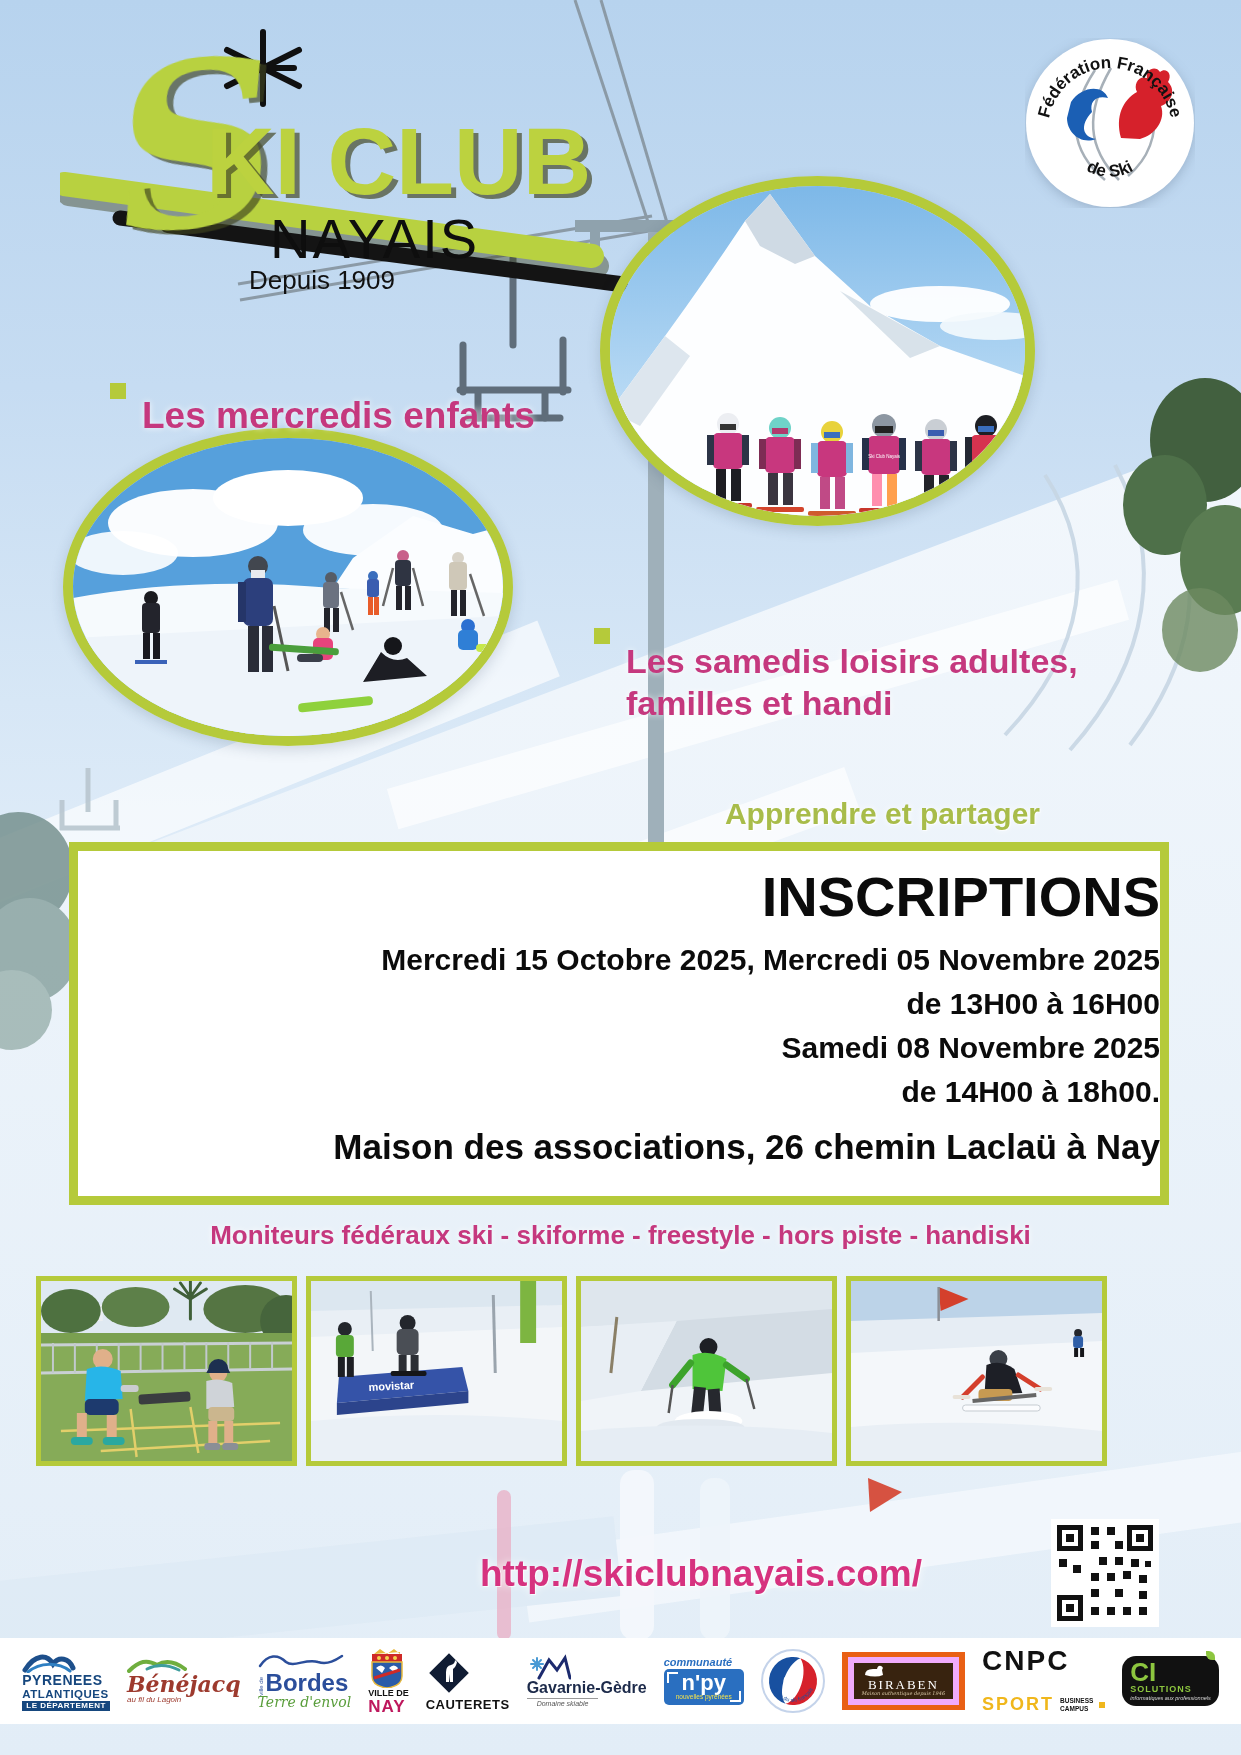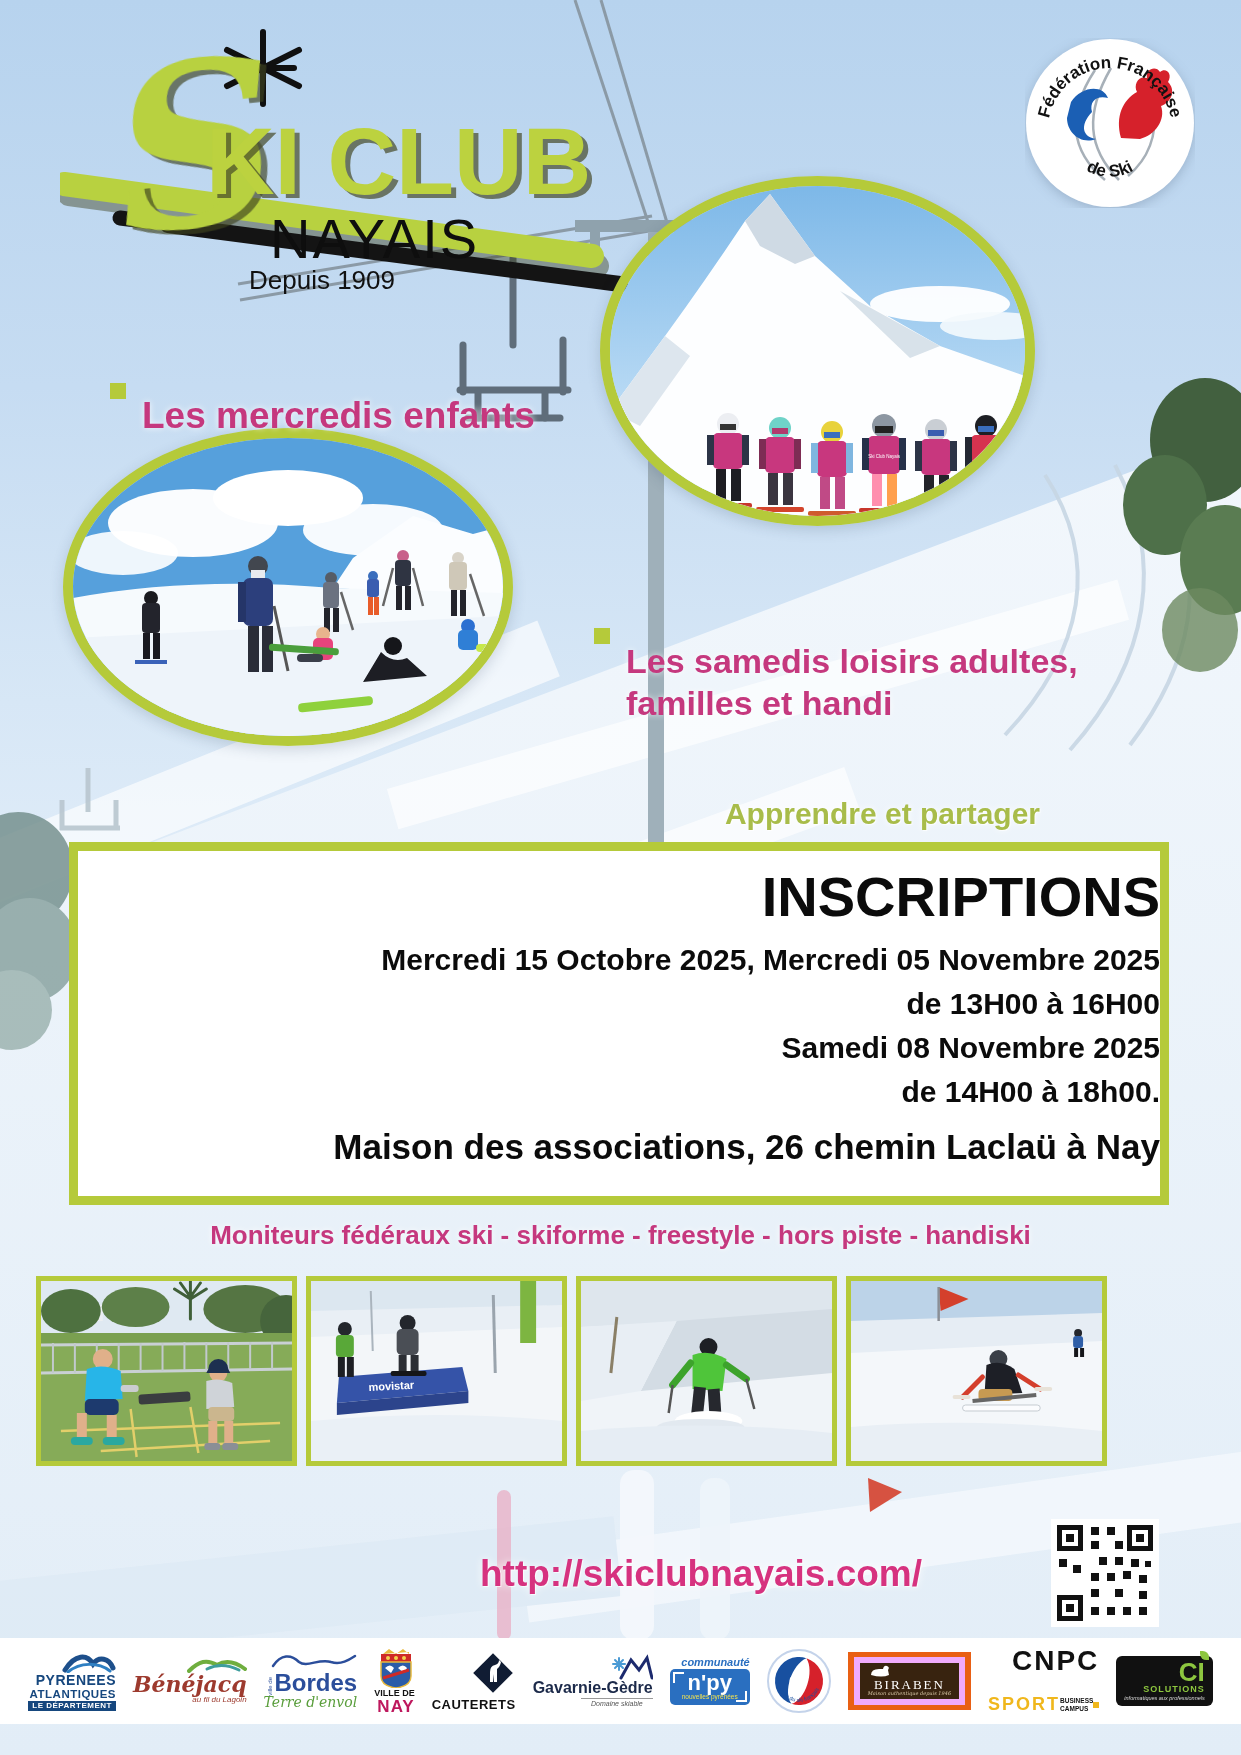--- a/index.html
+++ b/index.html
@@ -50,21 +50,21 @@
 
   .url{position:absolute;left:480px;top:1553px;width:600px;
     font-size:37px;font-weight:bold;color:#d6327f;
     text-shadow:0 0 8px rgba(255,255,255,.95),1px 1px 0 rgba(255,255,255,.7);}
 
   .qr{position:absolute;left:1051px;top:1519px;}
 
   
   .footer{position:absolute;left:0;top:1638px;width:1241px;height:86px;background:#fff;
     display:flex;align-items:center;justify-content:center;gap:17px;}
-  .sp{display:flex;flex-direction:column;align-items:flex-end;justify-content:center;line-height:1.05;}
+  .sp{display:flex;flex-direction:column;align-items:flex-start;justify-content:center;line-height:1.05;}
   .pa1{font-size:14px;font-weight:bold;color:#16477e;letter-spacing:.5px;}
   .pa2{font-size:11.5px;font-weight:bold;color:#16477e;letter-spacing:.5px;}
   .pa3{font-size:8px;font-weight:bold;color:#fff;background:#16477e;padding:1px 4px;margin-top:1px;letter-spacing:.5px;}
   .script{font-family:"DejaVu Serif",serif;font-style:italic;}
   .bj-text{font-size:22px;color:#9d3a2e;font-weight:bold;}
   .bj-tag{font-size:8px;color:#9d3a2e;font-style:italic;}
   .bordes-row{display:flex;align-items:flex-end;gap:2px;}
   .bordes-pre{font-size:6px;color:#2b4e9b;writing-mode:vertical-rl;transform:rotate(180deg);line-height:1;}
   .bordes-text{font-size:24px;color:#2b4e9b;font-weight:600;}
   .bordes-tag{font-size:14px;color:#5a9e3c;align-self:flex-end;}
@@ -78,24 +78,24 @@
   .npy-text{font-size:22px;font-weight:800;color:#fff;line-height:1;}
   .npy-tag{font-size:6.5px;color:#f3e24e;}
   .npy-c1,.npy-c2{position:absolute;width:9px;height:9px;border:2.5px solid #fff;}
   .npy-c1{left:3px;top:3px;border-right:none;border-bottom:none;}
   .npy-c2{right:3px;bottom:3px;border-left:none;border-top:none;}
   .bir{background:#e96014;padding:5px 6px;}
   .bir-in{background:#38230f;border:6px solid #f0abfc;padding:2px 8px 3px;text-align:center;}
   .bir-text{font-family:"Liberation Serif",serif;font-size:13px;color:#fff;letter-spacing:2px;}
   .bir-tag{font-size:5px;color:#d9c9a8;font-style:italic;}
   .cnpc-text{font-size:28px;font-weight:800;color:#111;letter-spacing:2px;line-height:.9;}
-  .cnpc-row{display:flex;align-items:center;gap:0;margin-top:22px;}
+  .cnpc-row{display:flex;align-items:center;gap:6px;margin-top:22px;}
   .cnpc-sport{font-size:18px;font-weight:800;color:#f0b71c;letter-spacing:2px;}
   .cnpc-right{font-size:6.5px;font-weight:bold;color:#111;line-height:1.2;text-align:left;}
-  .ci{position:relative;background:#111;border-radius:6px;padding:4px 8px 5px;text-align:center;}
+  .ci{position:relative;background:#111;border-radius:14px;padding:4px 8px 5px;text-align:center;}
   .ci-text{font-size:26px;font-weight:800;color:#8dc63f;line-height:.95;}
   .ci-line2{font-size:9px;font-weight:800;color:#8dc63f;letter-spacing:1px;}
   .ci-tag{font-size:5.5px;color:#ddd;font-style:italic;line-height:1.1;}
   .ci-leaf{position:absolute;right:4px;top:-5px;width:9px;height:9px;background:#8dc63f;border-radius:0 70% 0 70%;}
 </style>
 </head>
 <body>
 
 <div class="poster">
 

